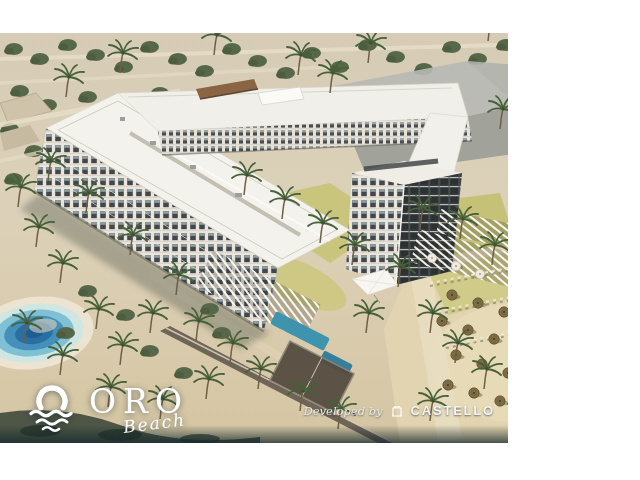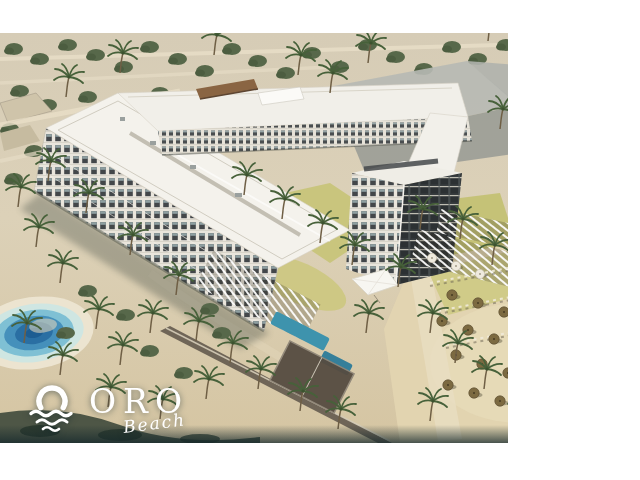--- a/index.html
+++ b/index.html
@@ -378,13 +378,20 @@
         <path d="M11,40 q5,-4.5 10,0 t10,0 t10,0" stroke-width="3"></path>
         <path d="M17,47 q4,-3.5 8,0 t8,0" stroke-width="2.6"></path>
       </g>
     </svg>
     <div class="oro-text">
       <span class="oro-name">ORO</span>
       <span class="oro-script">Beach</span>
     </div>
   </div>
 
+  <div class="brand-right">
+    <span class="dev-prefix">Developed by</span>
+    <svg class="dev-icon" viewBox="0 0 14 14">
+      <path d="M3,12 L3,4 L4.5,4 L4.5,2.5 L6,2.5 L6,4 L8,4 L8,2.5 L9.5,2.5 L9.5,4 L11,4 L11,12 M2,12 L12,12" stroke="#ffffff" stroke-width="1.2" fill="none" stroke-linejoin="round"></path>
+    </svg>
+    <span class="dev-name">CASTELLO</span>
+  </div>
 </div>
 
 </body></html>

